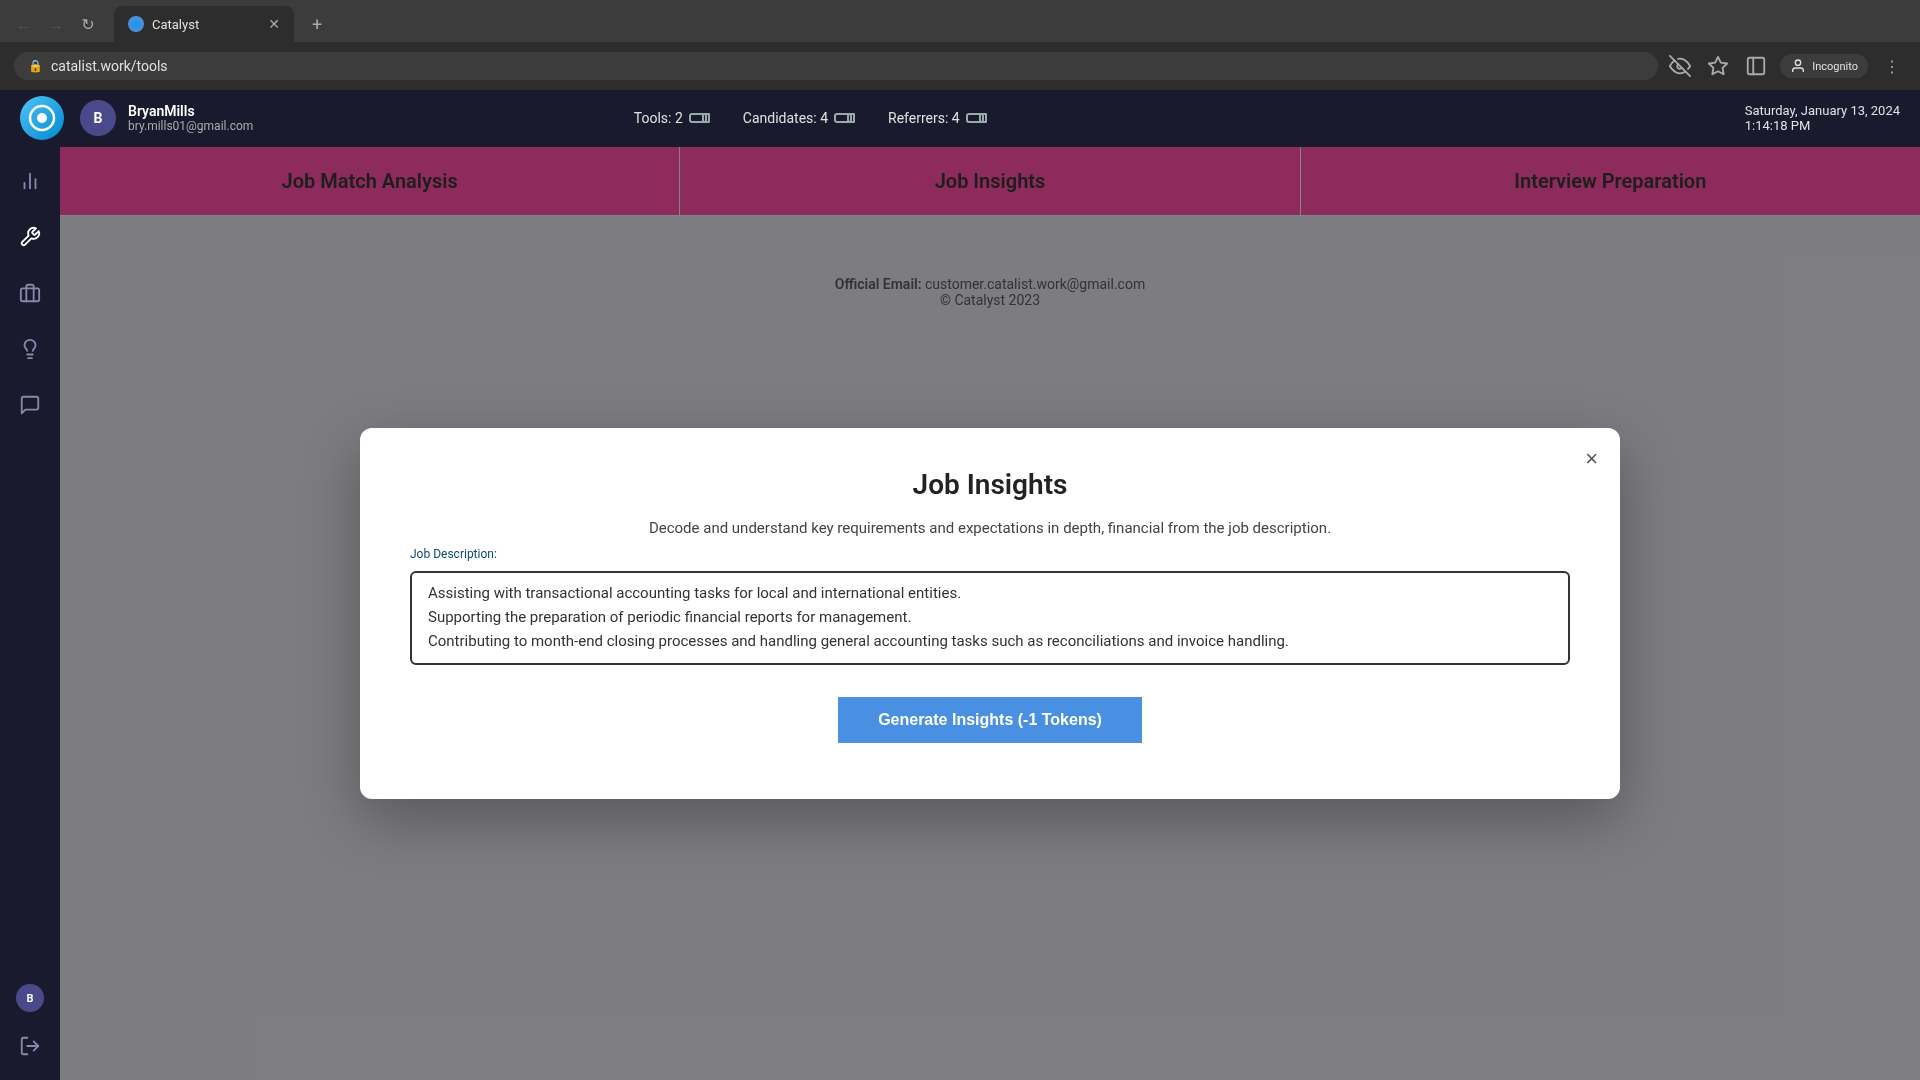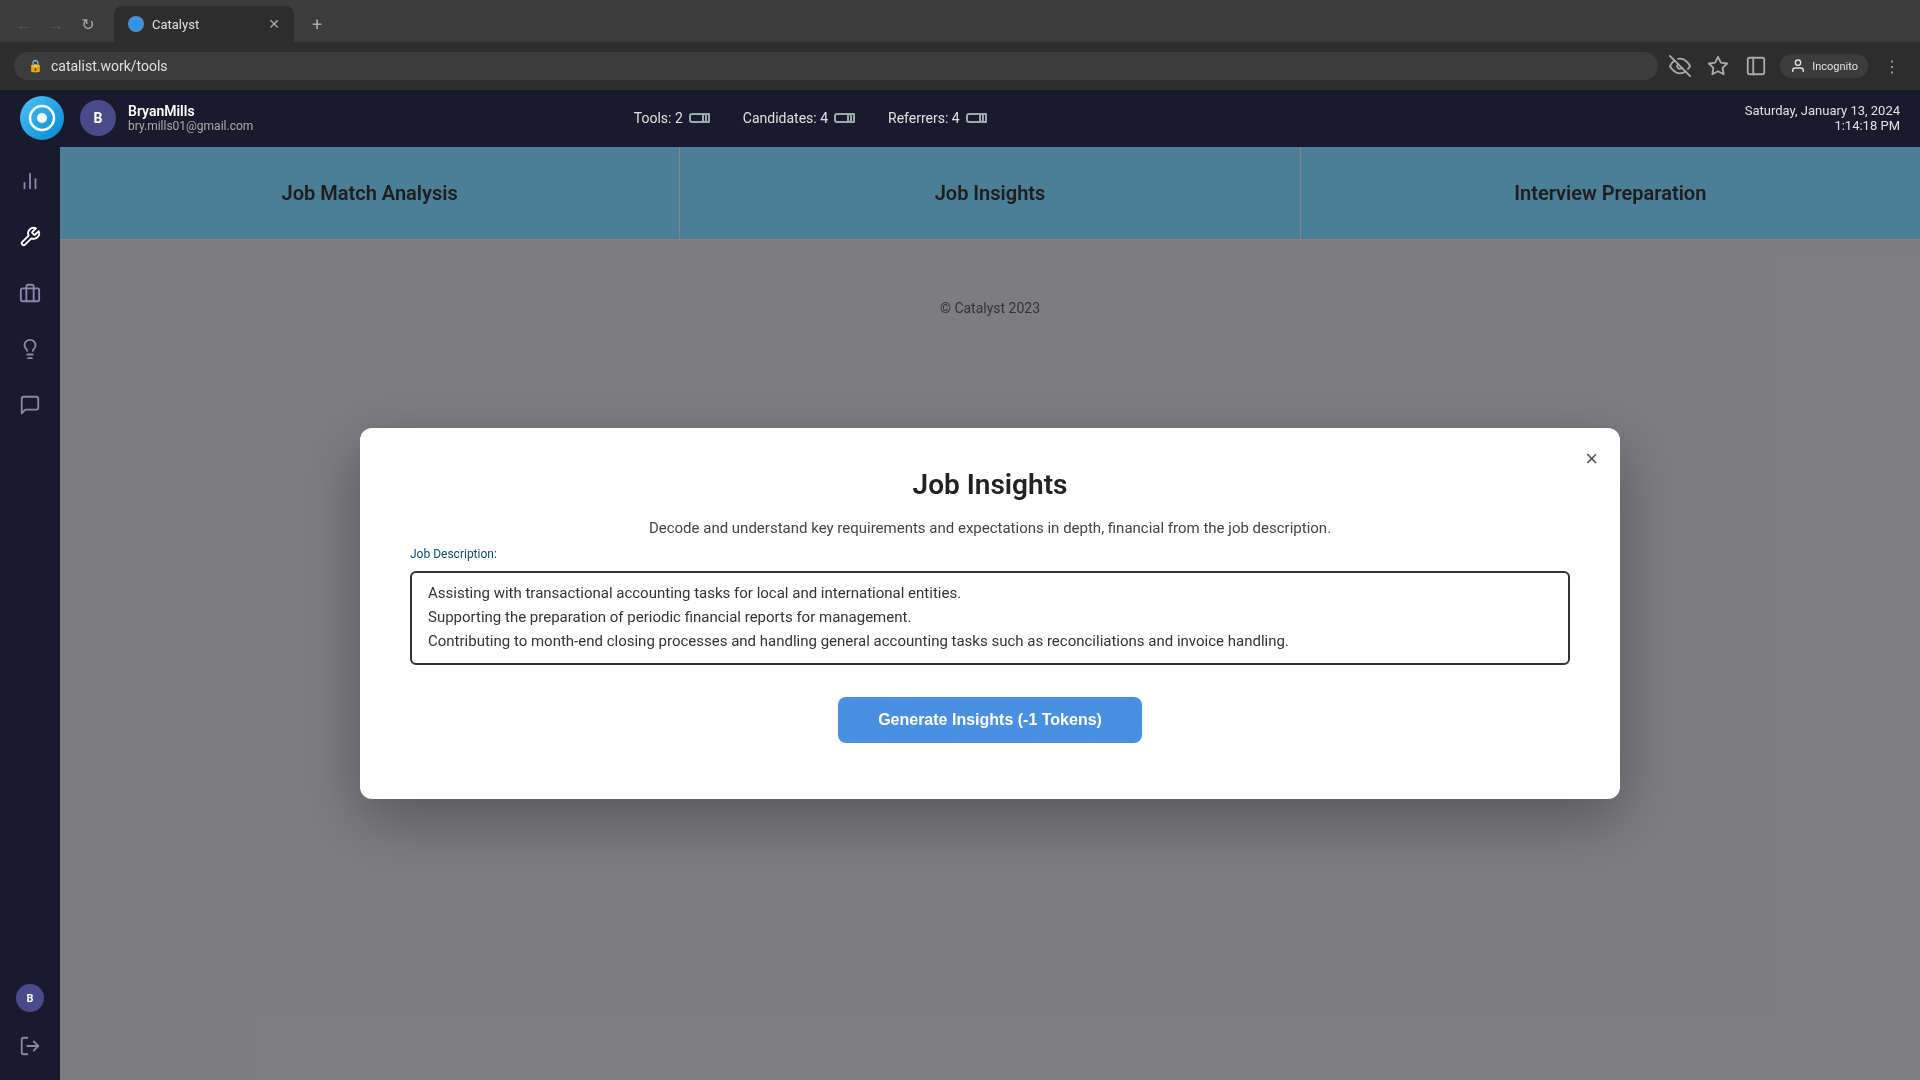--- a/index.html
+++ b/index.html
@@ -32,46 +32,46 @@
     .app-logo { width: 44px; height: 44px; border-radius: 50%; background: linear-gradient(135deg, #4fc3f7, #0288d1); display: flex; align-items: center; justify-content: center; color: white; font-weight: bold; font-size: 18px; margin-right: 16px; }
     .user-info { display: flex; align-items: center; gap: 12px; }
     .user-avatar { width: 36px; height: 36px; border-radius: 50%; background: #4a4a8a; display: flex; align-items: center; justify-content: center; color: white; font-weight: bold; font-size: 14px; }
     .user-details { color: white; }
     .user-name { font-size: 14px; font-weight: 600; }
     .user-email { font-size: 12px; color: #aaa; }
     .header-stats { display: flex; align-items: center; gap: 36px; margin: 0 auto; color: #e0e0e0; font-size: 14px; }
     .stat-item { display: flex; align-items: center; gap: 6px; }
     .stat-icon { width: 18px; height: 10px; border: 2px solid #9aa; border-radius: 3px; position: relative; }
     .stat-icon::after { content: ''; position: absolute; right: -5px; top: 50%; transform: translateY(-50%); width: 4px; height: 6px; border: 2px solid #9aa; border-radius: 1px; }
-    .header-date { color: #e0e0e0; font-size: 13px; text-align: right; margin-left: auto; }
+    .header-date { color: #e0e0e0; font-size: 13px; text-align: left; margin-left: auto; }
 
     
     .sidebar { background: #1a1a2e; width: 60px; display: flex; flex-direction: column; align-items: center; padding: 16px 0; gap: 20px; flex-shrink: 0; height: 100%; }
     .sidebar-icon { width: 36px; height: 36px; display: flex; align-items: center; justify-content: center; color: #8888aa; border-radius: 8px; cursor: pointer; font-size: 18px; }
     .sidebar-icon.active { color: white; }
     .sidebar-bottom { margin-top: auto; display: flex; flex-direction: column; align-items: center; gap: 16px; }
     .sidebar-user-dot { width: 28px; height: 28px; border-radius: 50%; background: #4a4a8a; display: flex; align-items: center; justify-content: center; color: white; font-size: 11px; font-weight: bold; cursor: pointer; }
 
     
     .main-content { flex: 1; background: #d0d0d8; overflow-y: auto; position: relative; }
     .tools-header { display: flex; background: white; border-bottom: 1px solid #ddd; }
-    .tool-tab { flex: 1; padding: 34px 20px; text-align: center; font-size: 20px; font-weight: 600; color: #333; border-right: 1px solid #ddd; cursor: pointer; background: #7dd3fc; }
+    .tool-tab { flex: 1; padding: 22px 20px; text-align: center; font-size: 20px; font-weight: 600; color: #333; border-right: 1px solid #ddd; cursor: pointer; background: #ec4899; }
     .tool-tab:last-child { border-right: none; }
 
     
     .modal-overlay { position: absolute; top: 0; left: 0; right: 0; bottom: 0; background: rgba(0,0,0,0.4); display: flex; align-items: center; justify-content: center; z-index: 100; }
     .modal { background: white; border-radius: 12px; width: 1260px; max-width: 90%; padding: 40px 50px; position: relative; box-shadow: 0 20px 60px rgba(0,0,0,0.3); }
     .modal-close { position: absolute; top: 18px; right: 22px; font-size: 22px; color: #555; cursor: pointer; background: none; border: none; }
     .modal-title { text-align: center; font-size: 28px; font-weight: 600; color: #222; margin-bottom: 16px; }
     .modal-desc { text-align: center; color: #444; font-size: 15px; margin-bottom: 8px; line-height: 1.5; }
     .modal-note { text-align: center; color: #666; font-size: 13px; font-style: italic; margin-bottom: 28px; }
     .modal-note strong { font-weight: 700; font-style: normal; }
     .field-label { font-size: 12px; font-weight: 400; color: #0c4a6e; margin-bottom: 10px; }
     .job-desc-textarea { width: 100%; height: 94px; border: 2px solid #333; border-radius: 6px; padding: 8px 16px; font-size: 15px; color: #333; resize: none; font-family: inherit; line-height: 1.6; outline: none; }
-    .generate-btn { display: block; margin: 28px auto 16px; background: #4a90e2; color: white; border: none; border-radius: 8px; padding: 14px 40px; font-size: 16px; font-weight: 600; cursor: pointer; transition: background 0.2s; }
+    .generate-btn { display: block; margin: 28px auto 16px; background: #4a90e2; color: white; border: none; border-radius: 0; padding: 14px 40px; font-size: 16px; font-weight: 600; cursor: pointer; transition: background 0.2s; }
 
     
     .page-footer { text-align: center; padding: 20px; color: #555; font-size: 14px; margin-top: 40px; }
     .footer-email { font-weight: 600; }
 
     
     .svg-icon { width: 22px; height: 22px; fill: none; stroke: currentColor; stroke-width: 2; stroke-linecap: round; stroke-linejoin: round; }
   </style>
 </head>
 <body>
@@ -223,17 +223,21 @@
           <p class="modal-desc">Decode and understand key requirements and expectations in depth, financial from the job description.</p>
           <div class="field-label">Job Description:</div>
           <textarea class="job-desc-textarea" style="">Assisting with transactional accounting tasks for local and international entities.
 Supporting the preparation of periodic financial reports for management.
 Contributing to month-end closing processes and handling general accounting tasks such as reconciliations and invoice handling.</textarea>
           <button class="generate-btn">Generate Insights (-1 Tokens)</button>
         </div>
       </div>
 
       <div class="page-footer">
+        <p>
+          <span class="footer-email">Official Email:</span>
+          <span> customer.catalist.work@gmail.com</span>
+        </p>
         <p>© Catalyst 2023</p>
       </div>
     </div>
   </div>
 </div>
 
 </body></html>

